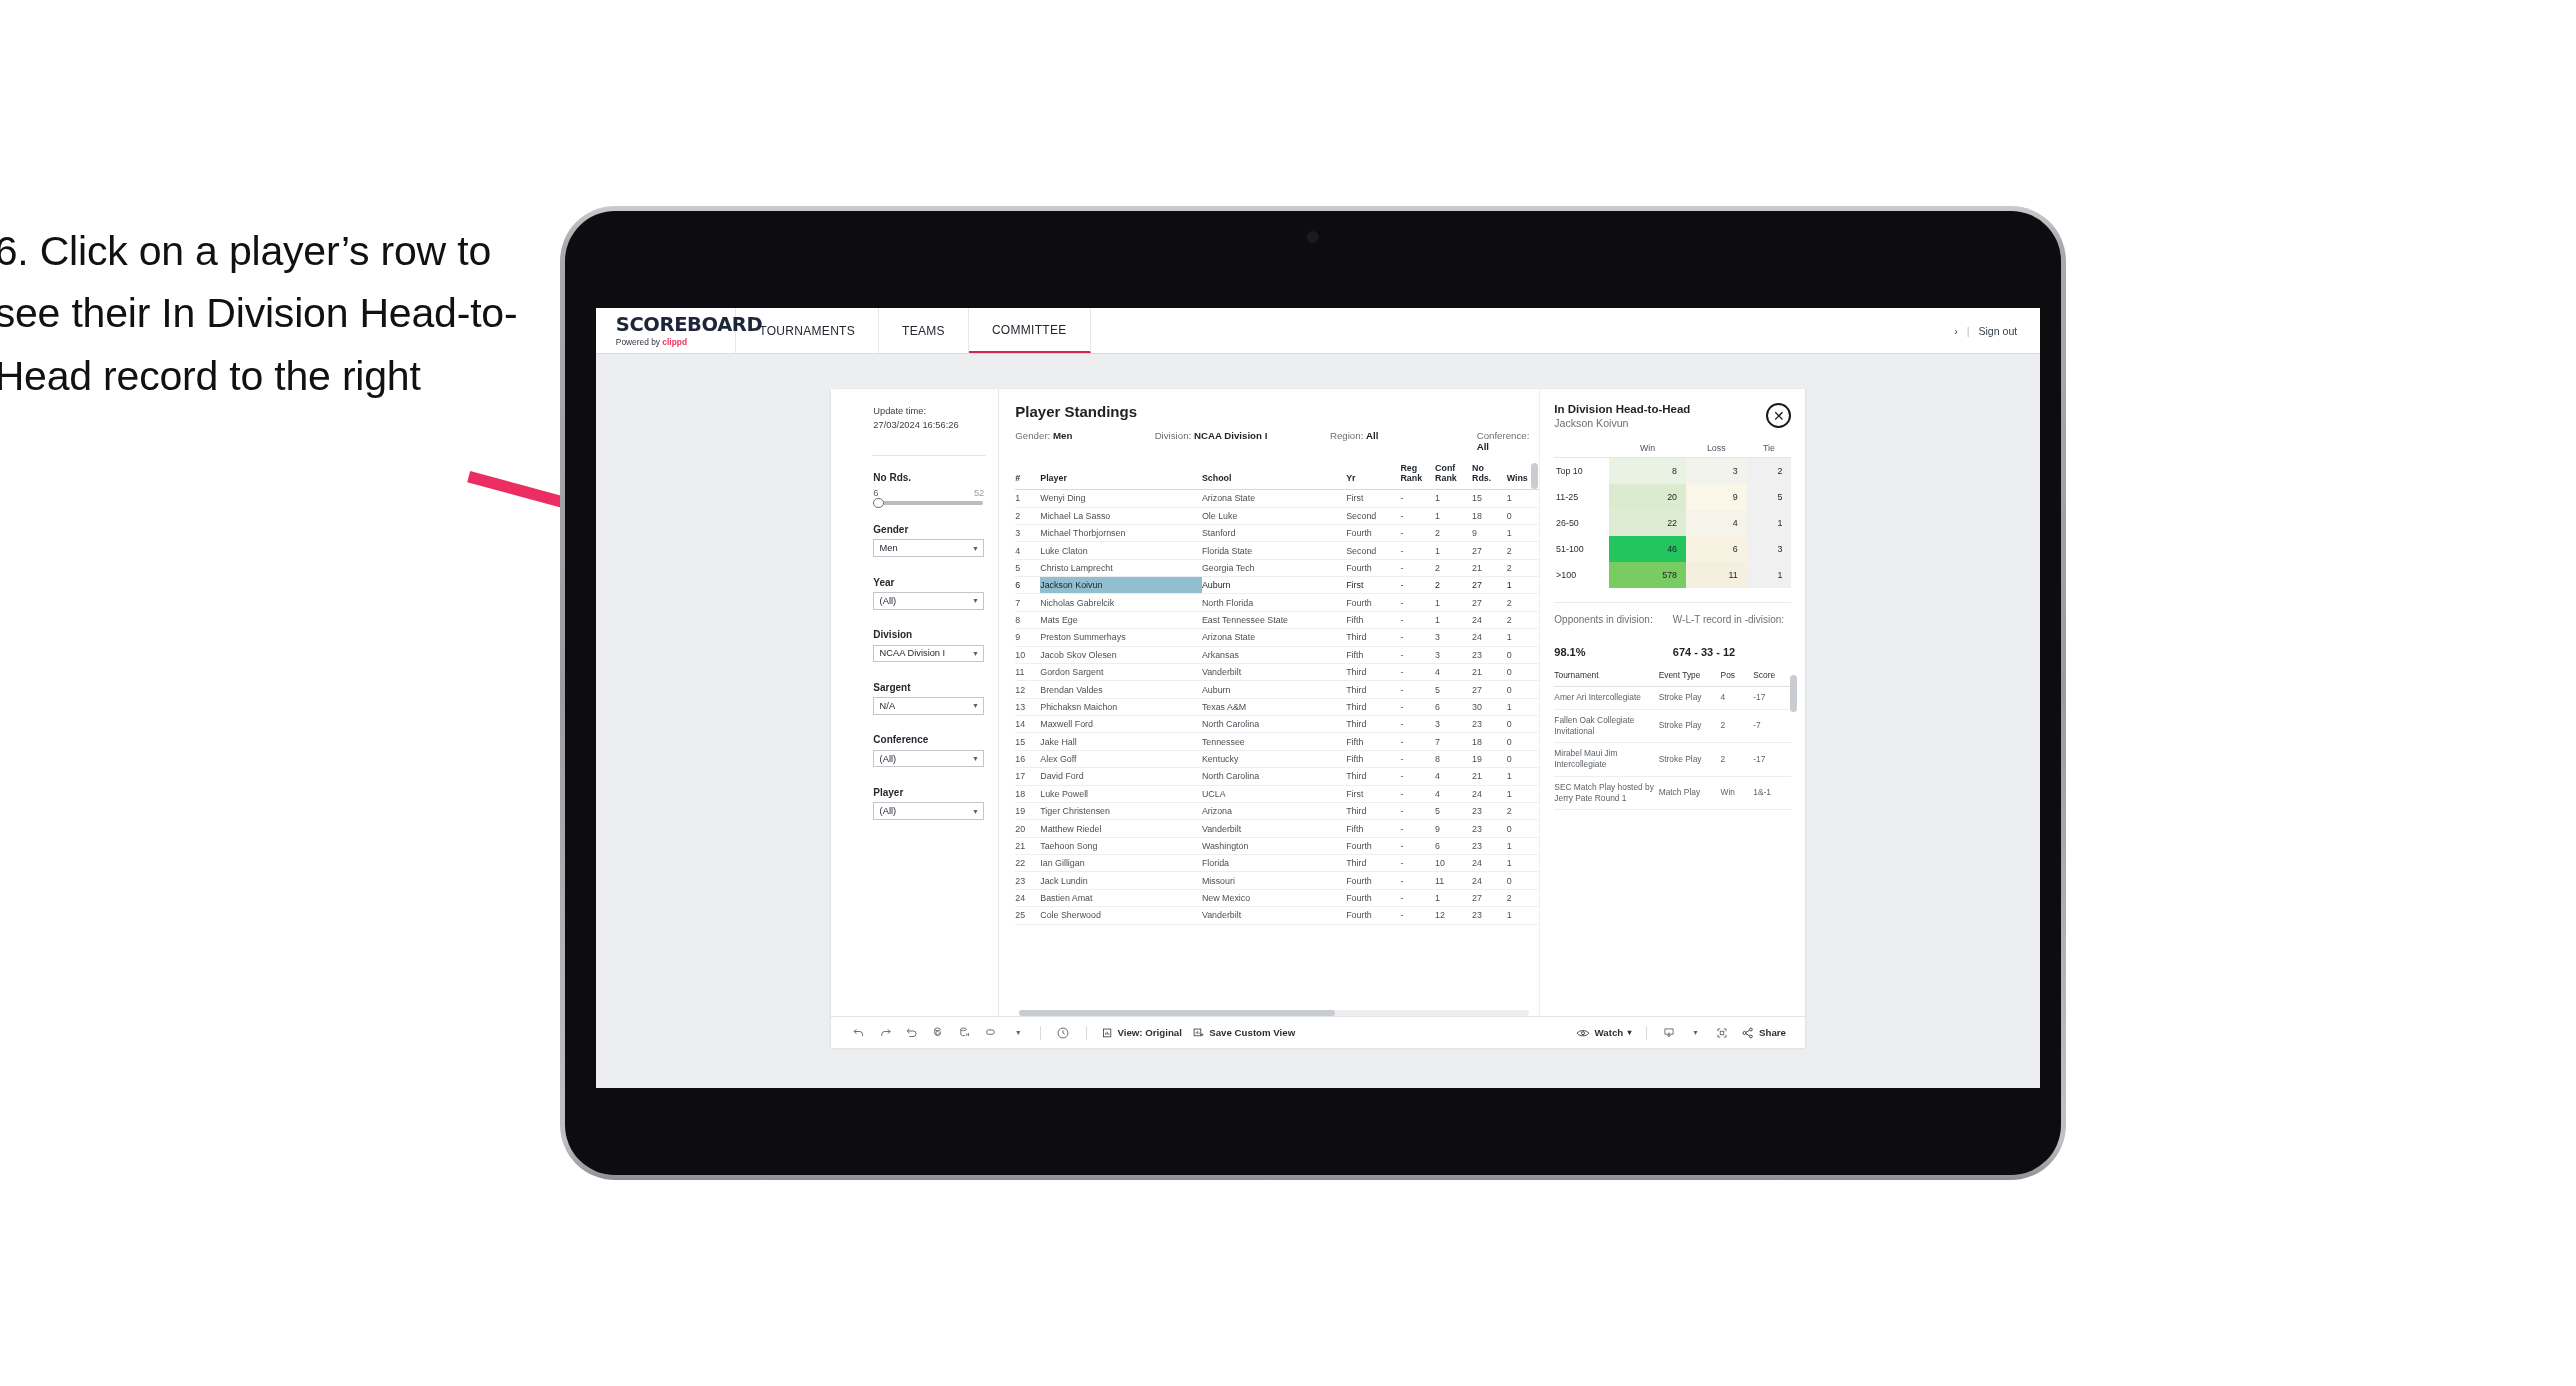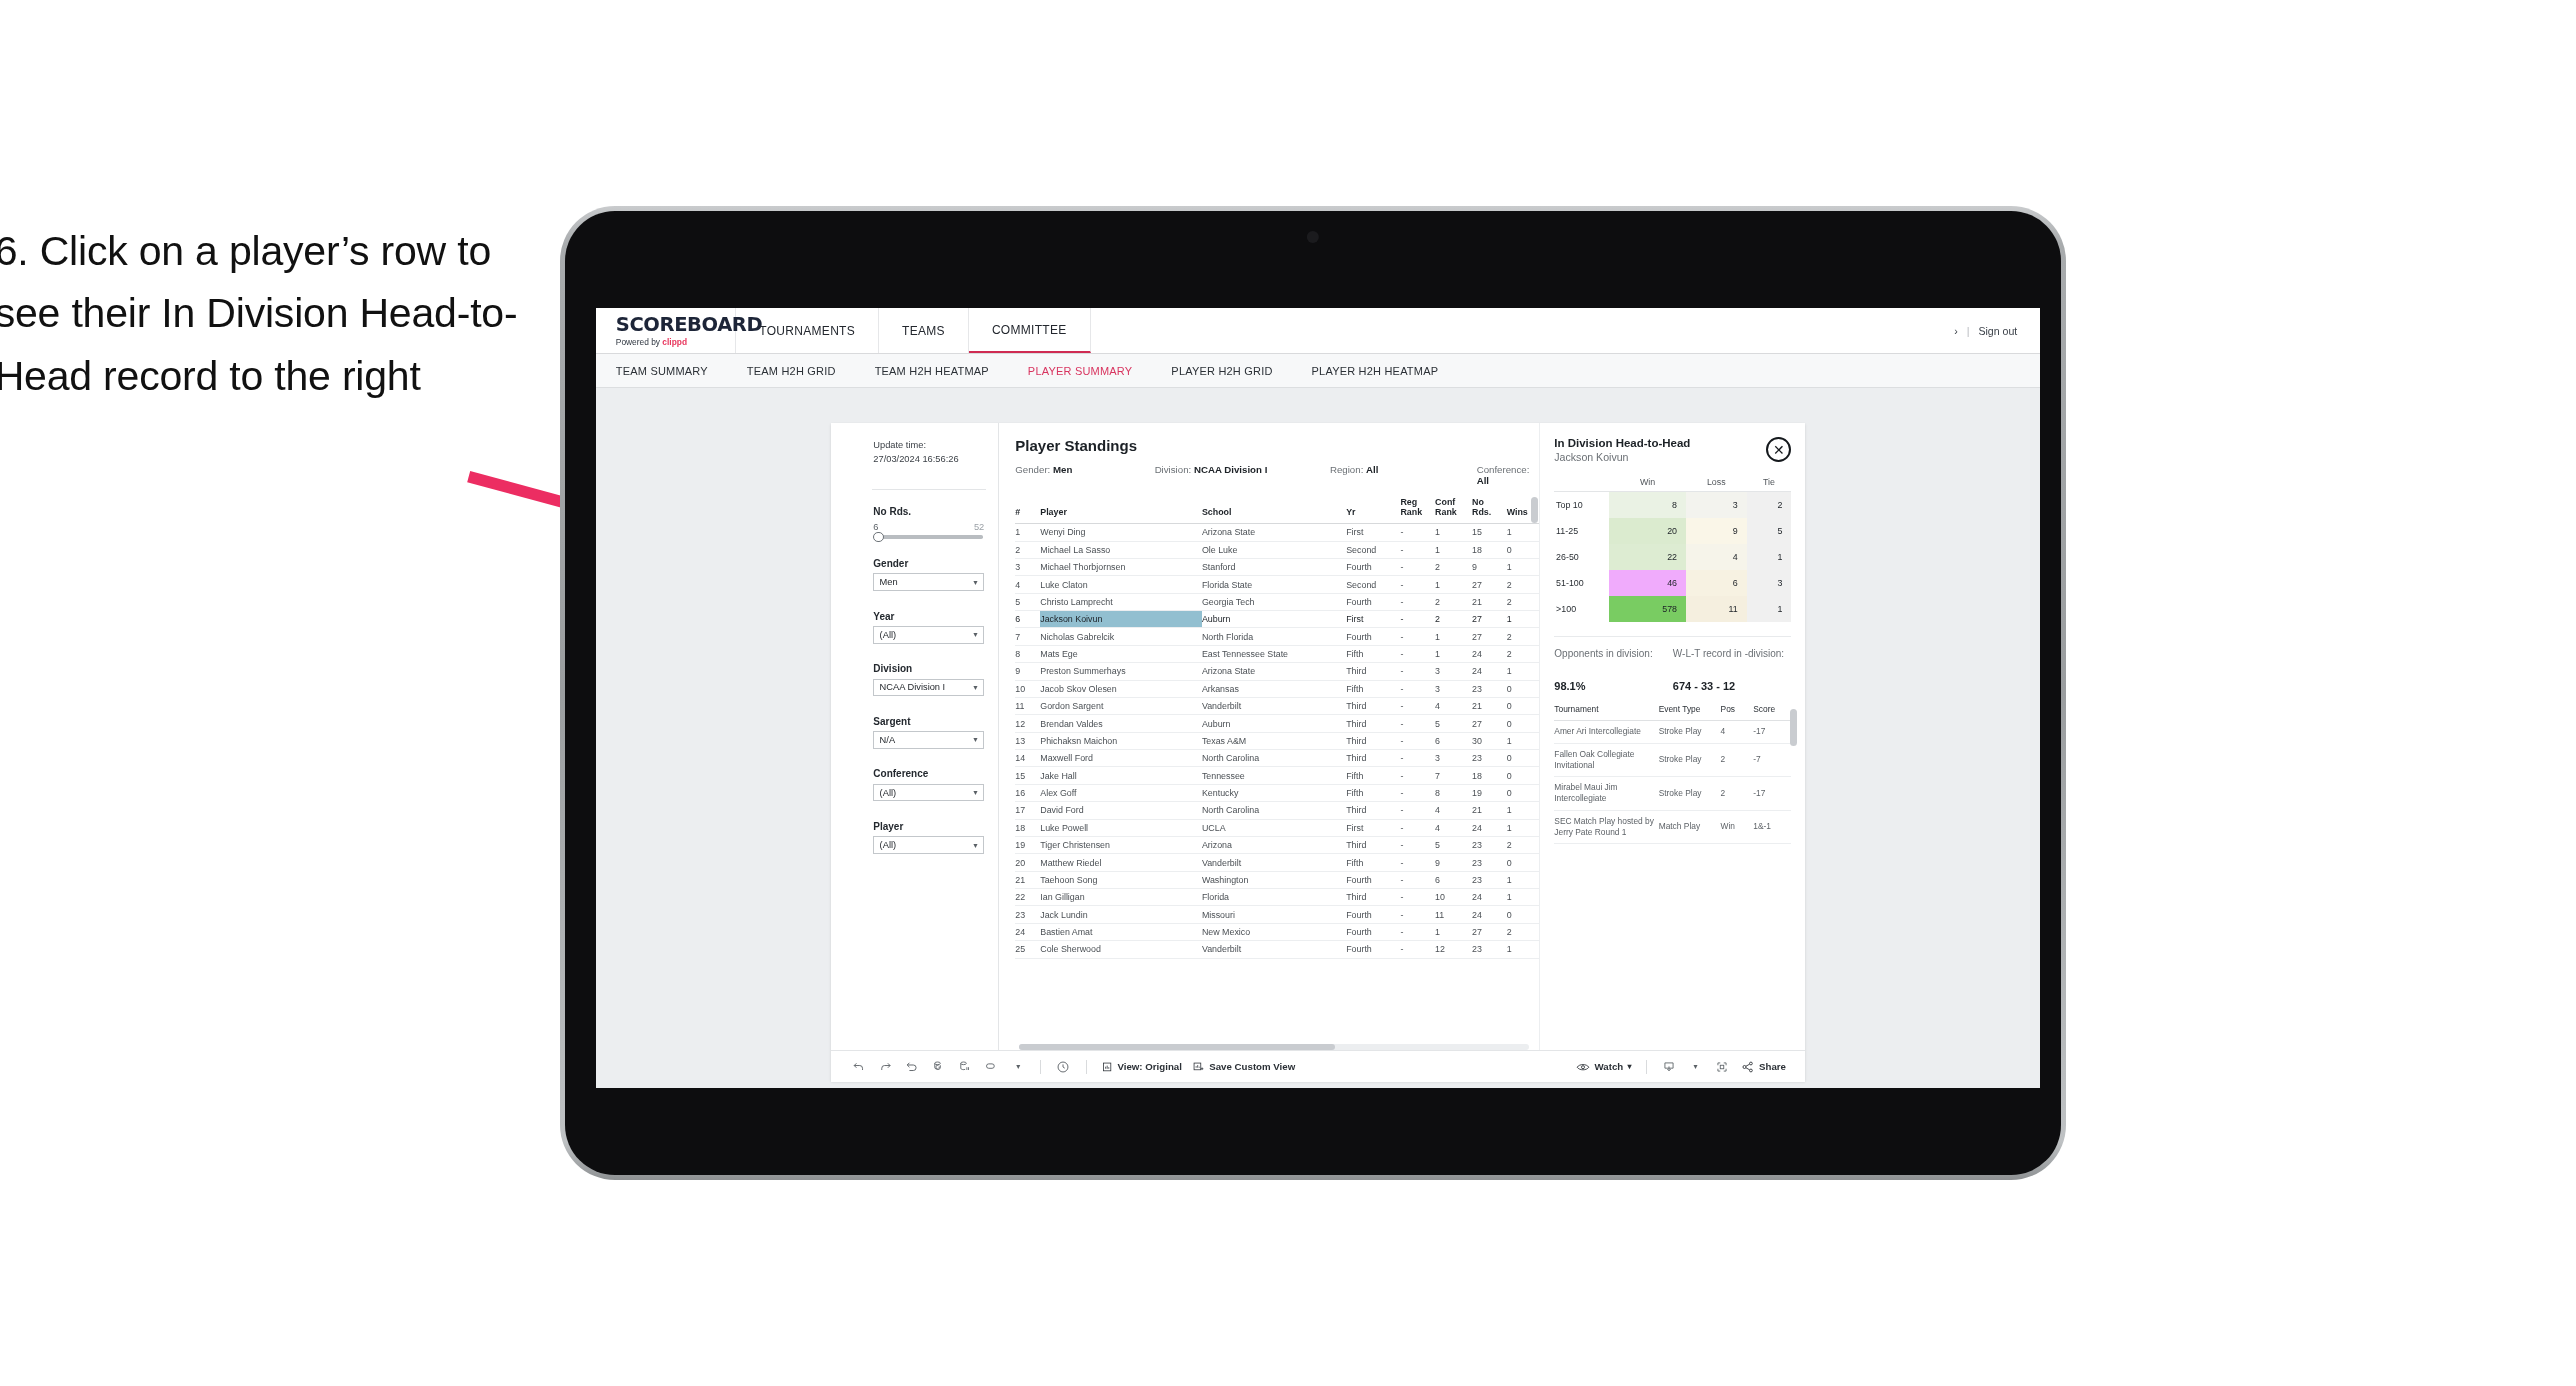--- a/index.html
+++ b/index.html
@@ -416,28 +416,20 @@
           <div class="topnav-item">TEAMS</div>
           <div class="topnav-item active">COMMITTEE</div>
         </div>
         <div class="header-right">
           <span>›</span>
           <span class="sep">|</span>
           <span>Sign out</span>
         </div>
       </div>
 
-      <div class="subnav">
-        <div class="subnav-item">TEAM SUMMARY</div>
-        <div class="subnav-item">TEAM H2H GRID</div>
-        <div class="subnav-item">TEAM H2H HEATMAP</div>
-        <div class="subnav-item active">PLAYER SUMMARY</div>
-        <div class="subnav-item">PLAYER H2H GRID</div>
-        <div class="subnav-item">PLAYER H2H HEATMAP</div>
-      </div>
 
       <div class="content">
         <div class="card">
           <div class="card-body">
 
             <div class="filters">
               <div class="update-time">
                 <div>Update time:</div>
                 <div>27/03/2024 16:56:26</div>
               </div>
@@ -827,21 +819,21 @@
                         <td style="background: rgb(240, 240, 240);">5</td>
                       </tr>
                       <tr>
                         <td class="rowlabel">26-50</td>
                         <td style="background: rgb(221, 236, 210);">22</td>
                         <td style="background: rgb(246, 244, 234);">4</td>
                         <td style="background: rgb(240, 240, 240);">1</td>
                       </tr>
                       <tr>
                         <td class="rowlabel">51-100</td>
-                        <td style="background: #f0abfc;">46</td>
+                        <td style="background: #22c55e;">46</td>
                         <td style="background: rgb(247, 242, 226);">6</td>
                         <td style="background: rgb(240, 240, 240);">3</td>
                       </tr>
                       <tr>
                         <td class="rowlabel">&gt;100</td>
                         <td style="background: rgb(121, 204, 98);">578</td>
                         <td style="background: rgb(245, 239, 223);">11</td>
                         <td style="background: rgb(240, 240, 240);">1</td>
                       </tr>
                     </tbody>

